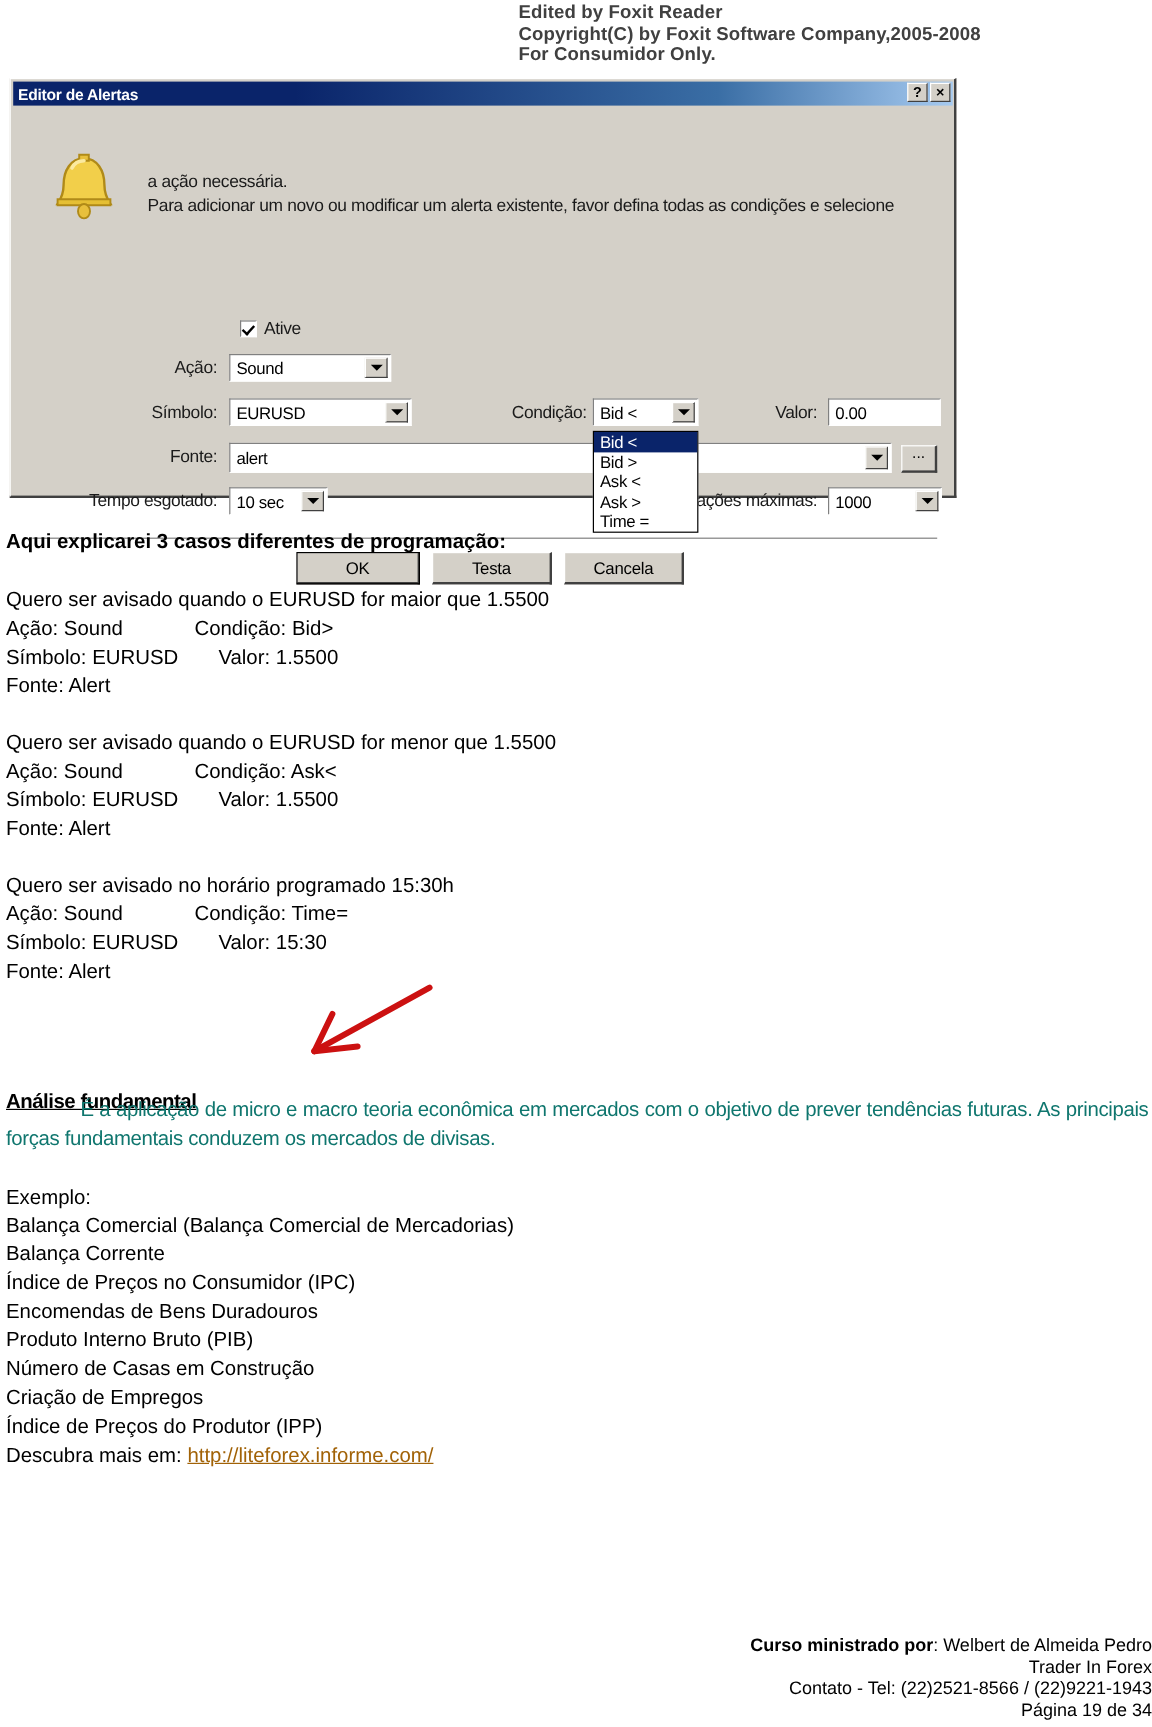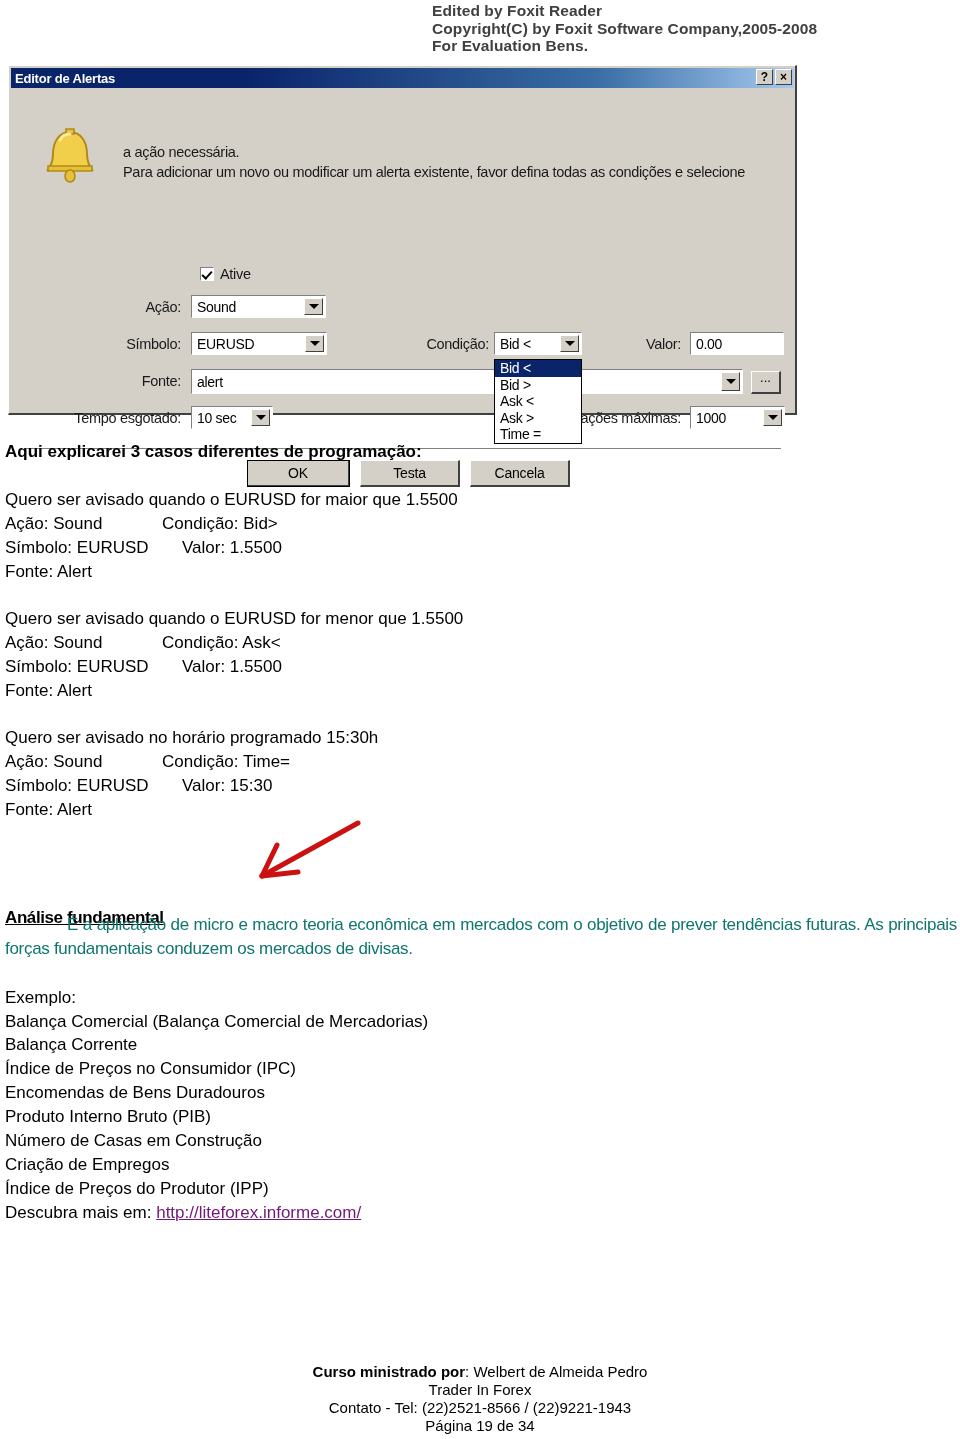--- a/index.html
+++ b/index.html
@@ -259,43 +259,43 @@
     letter-spacing: -0.4px;
   }
   .para {
     position: absolute;
     font-size: 17px;
     line-height: 23.5px;
     color: #0f766e;
     text-align: justify;
     letter-spacing: -0.3px;
   }
-  .link { color: #701a75; text-decoration: underline; }
+  .link { color: #a16207; text-decoration: underline; }
 
   .footer {
     position: absolute;
     left: 0;
     top: 1363px;
     width: 960px;
-    text-align: center;
+    text-align: right;
     font-size: 15px;
     line-height: 18px;
     color: #000;
   }
   .footer .b { font-weight: bold; }
 
   .arrow-svg { position: absolute; left: 240px; top: 812px; }
 </style>
 </head>
 <body>
 
 <div class="foxit-banner">
   <div>Edited by Foxit Reader</div>
   <div>Copyright(C) by Foxit Software Company,2005-2008</div>
-  <div>For Evaluation Bens.</div>
+  <div>For Consumidor Only.</div>
 </div>
 
 <div class="dialog">
 
   <div class="titlebar">
     <span class="titlebar-text">Editor de Alertas</span>
     <div class="titlebar-btns">
       <div class="tb-btn">?</div>
       <div class="tb-btn">×</div>
     </div>
@@ -323,21 +323,21 @@
 
     <div class="row-label" style="left:58px; top:211px; width:114px;">Ação:</div>
     <div class="field" style="left:182px; top:207px; width:135px; height:23px;">
       <span class="fv">Sound</span>
       <span class="arrowbtn">
           <i class="caret"></i>
         </span>
     </div>
 
     <div class="row-label" style="left:58px; top:248px; width:114px;">Símbolo:</div>
-    <div class="field" style="left:182px; top:244px; width:136px; height:23px;">
+    <div class="field" style="left:182px; top:244px; width:152px; height:23px;">
       <span class="fv">EURUSD</span>
       <span class="arrowbtn">
           <i class="caret"></i>
         </span>
     </div>
 
     <div class="row-label" style="left:370px; top:248px; width:110px;">Condição:</div>
     <div class="field" style="left:485px; top:244px; width:88px; height:23px;">
       <span class="fv">Bid &lt;</span>
       <span class="arrowbtn">

